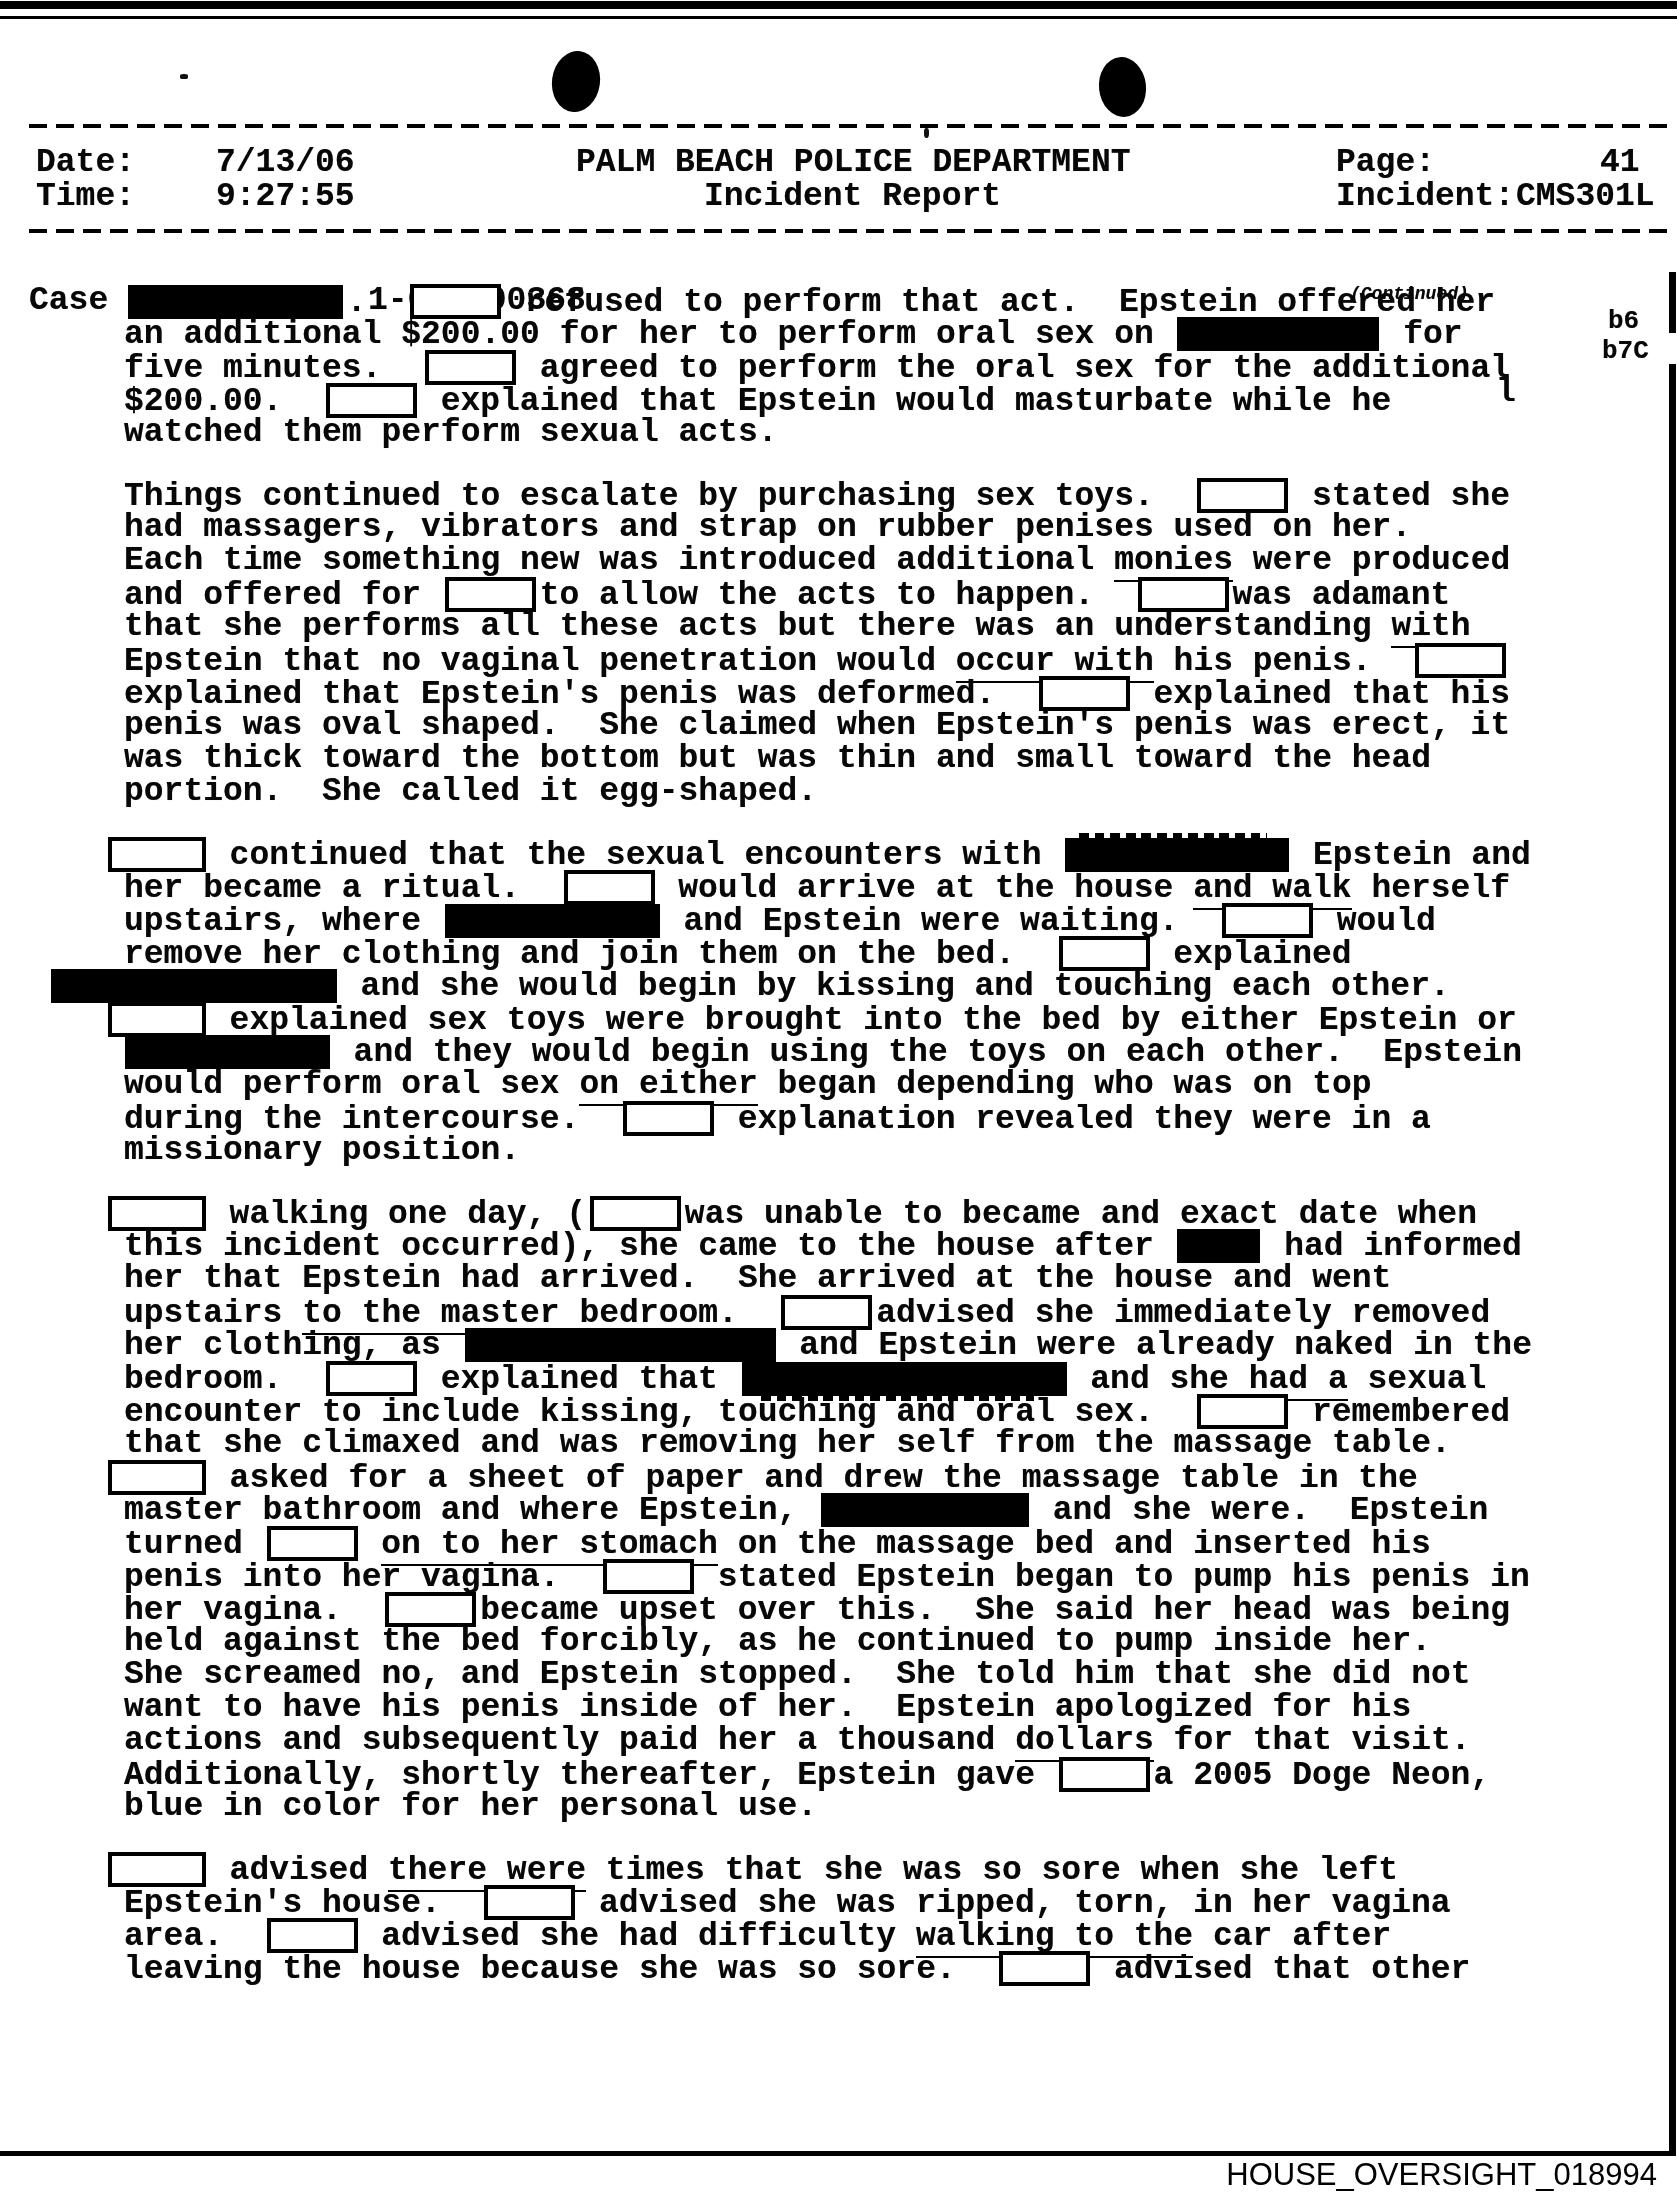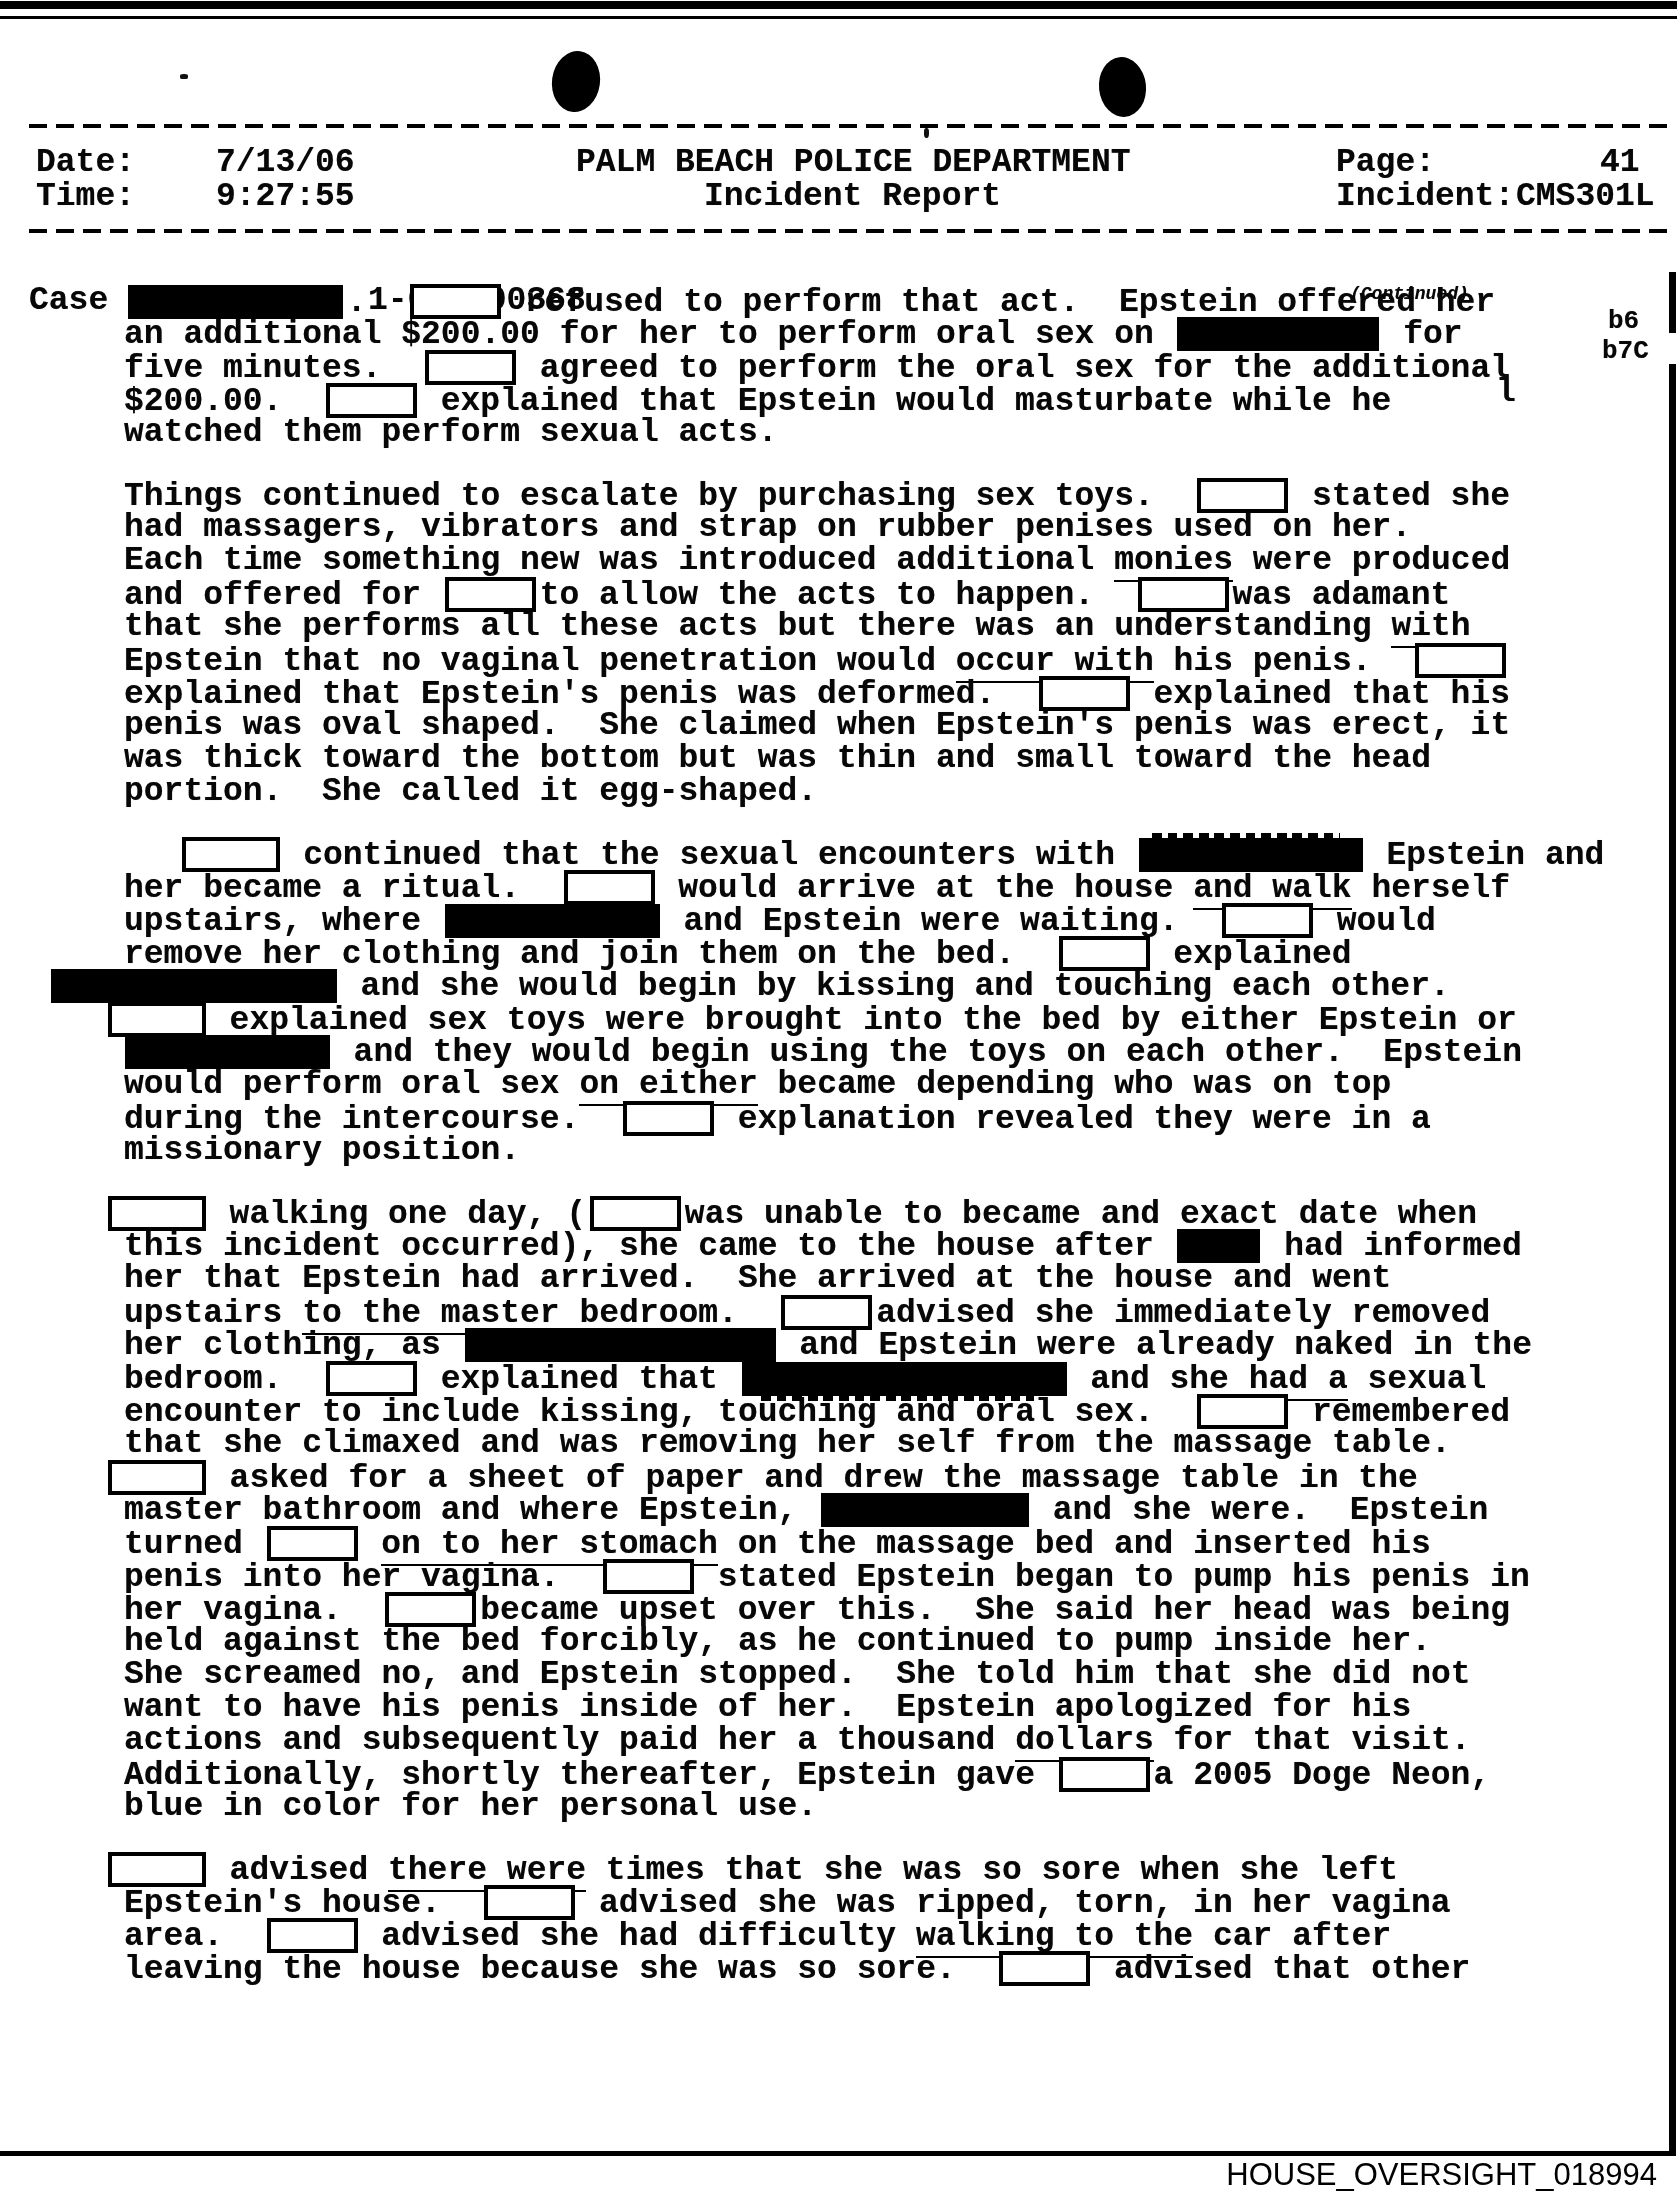--- a/index.html
+++ b/index.html
@@ -91,28 +91,28 @@
       <div class="ln" style="padding-left: 124px;"><span>Each time something new was introduced additional </span><span class="u">monies</span><span> were produced</span></div>
       <div class="ln" style="padding-left: 124px;"><span>and offered for </span><span class="rbox wb" style="width: 91px;"></span><span>to allow the acts to happen.  </span><span class="rbox wb" style="width: 91px;"></span><span>was adamant</span></div>
       <div class="ln" style="padding-left: 124px;"><span>that she performs all these acts but there was an understanding </span><span class="u">with</span></div>
       <div class="ln" style="padding-left: 124px;"><span>Epstein that no vaginal penetration would </span><span class="u">occur with</span><span> his penis.  </span><span class="rbox wb" style="width: 91px;"></span></div>
       <div class="ln" style="padding-left: 124px;"><span>explained that Epstein's penis was deformed.  </span><span class="rbox wb" style="width: 91px;"></span><span> explained that his</span></div>
       <div class="ln" style="padding-left: 124px;"><span>penis was oval shaped.  She claimed when Epstein's penis was erect, it</span></div>
       <div class="ln" style="padding-left: 124px;"><span>was thick toward the bottom but was thin and small toward the head</span></div>
       <div class="ln" style="padding-left: 124px;"><span>portion.  She called it egg-shaped.</span></div>
     </div>
     <div class="para">
-      <div class="ln" style="padding-left: 104px; text-align: center;"><span class="rbox wb" style="width: 98px;"></span><span> continued that the sexual encounters with </span><span class="rbox bb peek-top" style="width: 224px;"></span><span> Epstein and</span></div>
+      <div class="ln" style="padding-left: 104px;"><span class="rbox wb" style="width: 98px;"></span><span> continued that the sexual encounters with </span><span class="rbox bb peek-top" style="width: 224px;"></span><span> Epstein and</span></div>
       <div class="ln" style="padding-left: 124px;"><span>her became a ritual.  </span><span class="rbox wb" style="width: 91px;"></span><span> would arrive at the house </span><span class="u">and walk</span><span> herself</span></div>
       <div class="ln" style="padding-left: 124px;"><span>upstairs, where </span><span class="rbox bb" style="width: 215px;"></span><span> and Epstein were waiting.  </span><span class="rbox wb" style="width: 91px;"></span><span> would</span></div>
       <div class="ln" style="padding-left: 124px;"><span>remove her clothing and join them on the bed.  </span><span class="rbox wb" style="width: 91px;"></span><span> explained</span></div>
       <div class="ln" style="padding-left: 47px;"><span class="rbox bb" style="width: 286px;"></span><span> and she would begin by kissing and touching each other.</span></div>
       <div class="ln" style="padding-left: 104px;"><span class="rbox wb" style="width: 98px;"></span><span> explained sex toys were brought into the bed by either Epstein or</span></div>
       <div class="ln" style="padding-left: 121px;"><span class="rbox bb" style="width: 205px;"></span><span> and they would begin using the toys on each other.  Epstein</span></div>
-      <div class="ln" style="padding-left: 124px;"><span>would perform oral sex </span><span class="u">on either</span><span> became depending who was on top</span></div>
+      <div class="ln" style="padding-left: 124px;"><span>would perform oral sex </span><span class="u">on either</span><span> began depending who was on top</span></div>
       <div class="ln" style="padding-left: 124px;"><span>during the intercourse.  </span><span class="rbox wb" style="width: 91px;"></span><span> explanation revealed they were in a</span></div>
       <div class="ln" style="padding-left: 124px;"><span>missionary position.</span></div>
     </div>
     <div class="para">
       <div class="ln" style="padding-left: 104px;"><span class="rbox wb" style="width: 98px;"></span><span> walking one day, (</span><span class="rbox wb" style="width: 91px;"></span><span>was unable to became and exact date when</span></div>
       <div class="ln" style="padding-left: 124px;"><span>this incident occurred), she came to the house after </span><span class="rbox bb" style="width: 83px;"></span><span> had informed</span></div>
       <div class="ln" style="padding-left: 124px;"><span>her that Epstein had arrived.  She arrived at the house and went</span></div>
       <div class="ln" style="padding-left: 124px;"><span>upstairs </span><span class="u">to the master bedroom.</span><span>  </span><span class="rbox wb" style="width: 91px;"></span><span>advised she immediately removed</span></div>
       <div class="ln" style="padding-left: 124px;"><span>her clothing, as </span><span class="rbox bb" style="width: 311px;"></span><span> and Epstein were already naked in the</span></div>
       <div class="ln" style="padding-left: 124px;"><span>bedroom.  </span><span class="rbox wb" style="width: 91px;"></span><span> explained that </span><span class="rbox bb peek-bottom" style="width: 325px;"></span><span> and she </span><span class="u">had a</span><span> sexual</span></div>

